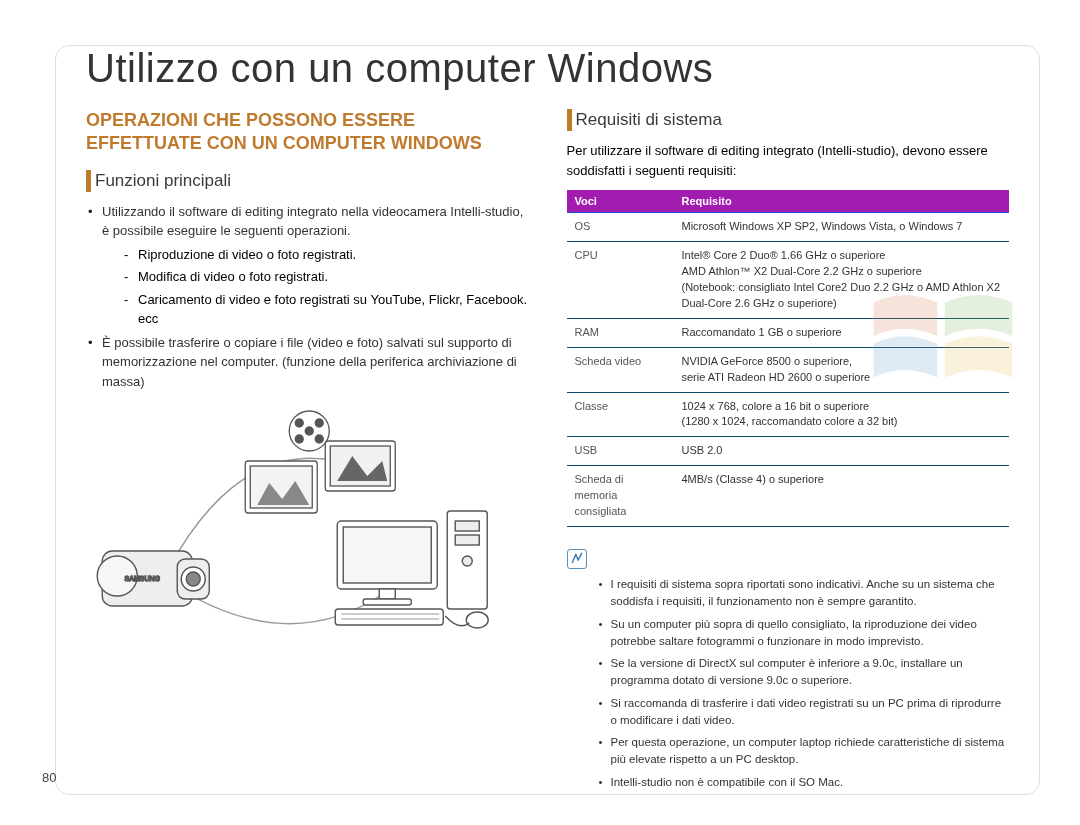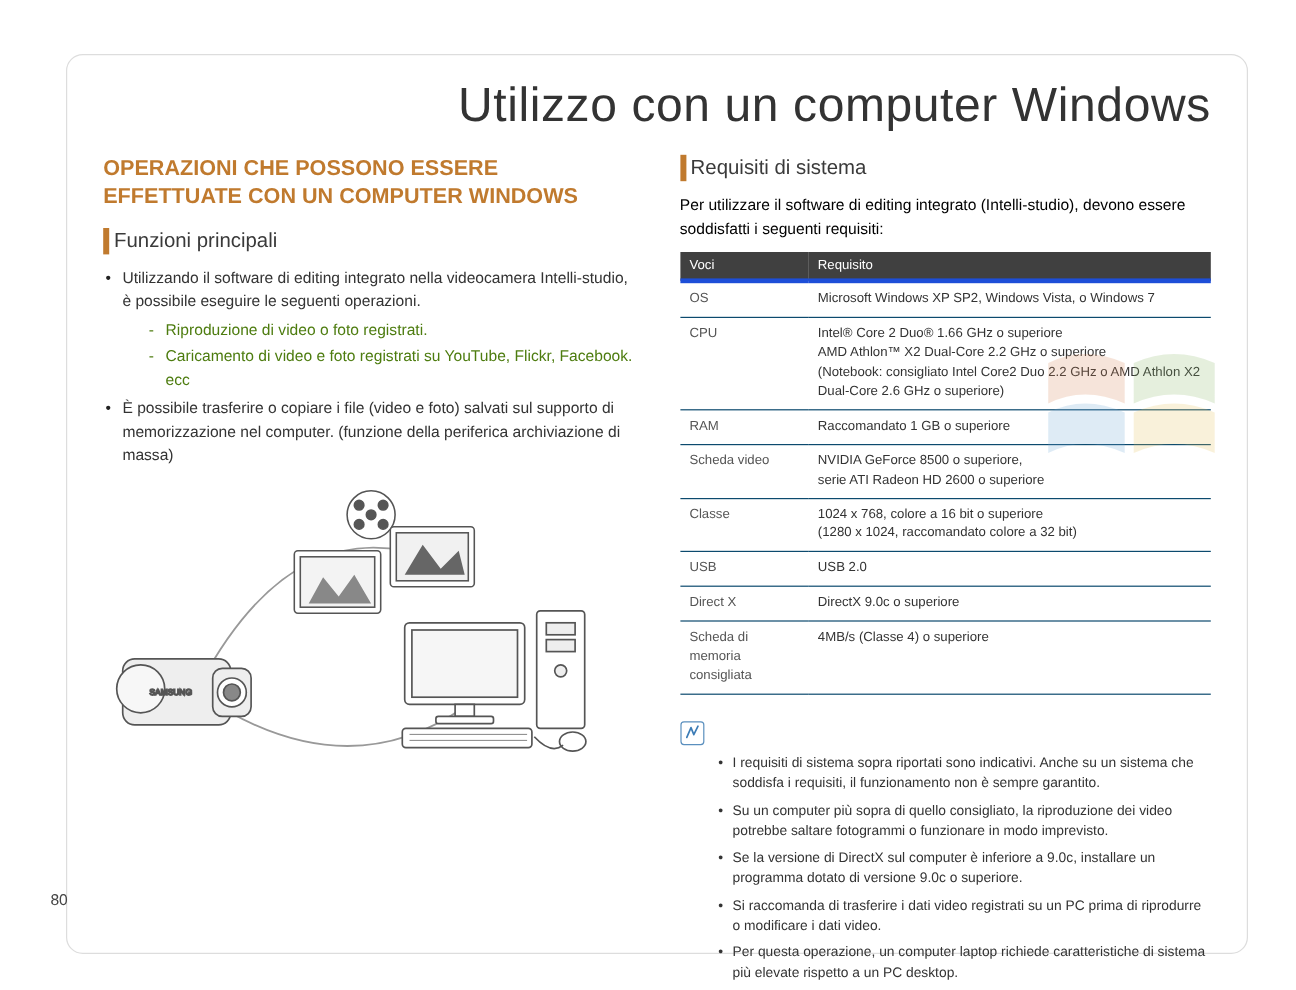--- a/index.html
+++ b/index.html
@@ -17,22 +17,21 @@
     left: 55px; right: 40px; top: 45px; bottom: 30px;
     border: 1px solid #ddd;
     border-radius: 14px;
     padding: 0 30px 28px 30px;
   }
   .page-title {
     font-size: 40px;
     font-weight: 300;
     letter-spacing: 0.5px;
     color: #333;
-    margin: 20px 0 18px 0;
-    text-align: right;
+    margin: 0 0 18px 0;
   }
   .cols { display: flex; gap: 38px; }
   .col { flex: 1 1 0px; min-width: 0; }
   .section-head {
     color: #c07a2e;
     font-size: 18px;
     font-weight: 700;
     line-height: 1.3;
     margin-bottom: 14px;
     text-transform: none;
@@ -41,55 +40,55 @@
     display: flex; align-items: center; gap: 4px;
     font-size: 17px; color: #3a3a3a; font-weight: 400;
     margin: 14px 0 10px 0;
   }
   .sub-head .bar { width: 5px; height: 22px; background: #c07a2e; }
   p.body { font-size: 13px; line-height: 1.5; color: #000000; margin-bottom: 10px; }
   ul.b { list-style: none; padding-left: 0; margin: 6px 0 10px 0; }
   ul.b > li { font-size: 13px; line-height: 1.5; color: #333; position: relative; padding-left: 16px; margin-bottom: 4px; }
   ul.b > li::before { content: "•"; position: absolute; left: 2px; top: 0; color: #222; }
   ul.dash { list-style: none; padding-left: 22px; margin-top: 4px; }
-  ul.dash > li { font-size: 13px; line-height: 1.5; color: #4d7c0f; position: relative; padding-left: 14px; margin-bottom: 3px; }
+  ul.dash > li { font-size: 13px; line-height: 1.5; color: #000000; position: relative; padding-left: 14px; margin-bottom: 3px; }
   ul.dash > li::before { content: "-"; position: absolute; left: 0; top: 0; }
 
   .illus {
     width: 100%; height: 230px; position: relative;
   }
   .illus svg { width: 100%; height: 100%; }
 
   table.req {
     width: 100%; border-collapse: collapse; font-size: 11px;
     margin-top: 6px;
   }
   table.req th {
-    text-align: left; font-weight: 400;
-    background: #404040; color: #fff;
+    text-align: left; font-weight: 700;
+    background: #a21caf; color: #fff;
     padding: 5px 8px; font-size: 11px;
-    border-bottom: 4px solid #1d4ed8;
+    border-bottom: 1px solid #1d4ed8;
   }
   table.req td {
     padding: 6px 8px; border-bottom: 1px solid #0c4a6e; color: #333;
     vertical-align: top; line-height: 1.45;
   }
   table.req tr td:first-child { width: 107px; color: #555; }
   .note-row { display: flex; gap: 12px; margin-top: 22px; align-items: flex-start; }
   .note-icon {
     min-width: 20px; width: 20px; height: 20px;
     border: 1px solid #5a8fbe; border-radius: 3px;
     display: flex; align-items: center; justify-content: center;
   }
   .note-icon svg { width: 14px; height: 14px; }
   ul.notes { list-style: none; padding: 0; margin-top: 27px; }
   ul.notes > li { font-size: 11.5px; line-height: 1.5; color: #333; position: relative; padding-left: 12px; margin-bottom: 5px; }
   ul.notes > li::before { content: "•"; position: absolute; left: 0; top: 0; }
 
-  .pagenum { position: absolute; left: 42px; bottom: 68px; font-size: 13px; color: #444; }
+  .pagenum { position: absolute; left: 42px; bottom: 40px; font-size: 13px; color: #444; }
 
   .winlogo {
     position: absolute; right: 64px; top: 270px; width: 150px; height: 140px;
     opacity: 0.22; pointer-events: none;
   }
 </style>
 </head>
 <body>
 
 <div class="page">
@@ -103,20 +102,21 @@
       <div class="sub-head">
         <span class="bar"></span>
         <span>Funzioni principali</span>
       </div>
 
       <ul class="b">
         <li>
           <span>Utilizzando il software di editing integrato nella videocamera Intelli-studio, è possibile eseguire le seguenti operazioni.</span>
           <ul class="dash">
             <li>Riproduzione di video o foto registrati.</li>
+            <li>Modifica di video o foto registrati.</li>
             <li>Caricamento di video e foto registrati su YouTube, Flickr, Facebook. ecc</li>
           </ul>
         </li>
         <li>È possibile trasferire o copiare i file (video e foto) salvati sul supporto di memorizzazione nel computer. (funzione della periferica archiviazione di massa)</li>
       </ul>
 
       <div class="illus">
         <svg viewBox="0 0 440 230">
 
           <path d="M80 170 Q 150 40 250 60" fill="none" stroke="#999" stroke-width="1.5" stroke-dasharray="0"></path>
@@ -207,24 +207,20 @@
           <tr>
               <td>Classe</td>
               <td style="white-space:pre-line">1024 x 768, colore a 16 bit o superiore
 (1280 x 1024, raccomandato colore a 32 bit)</td>
             </tr>
           <tr>
               <td>USB</td>
               <td>USB 2.0</td>
             </tr>
           <tr>
-              <td>Direct X</td>
-              <td>DirectX 9.0c o superiore</td>
-            </tr>
-          <tr>
               <td style="white-space:normal">Scheda di memoria consigliata</td>
               <td>4MB/s (Classe 4) o superiore</td>
             </tr>
         </tbody>
       </table>
 
       <div class="note-row">
         <div class="note-icon">
           <svg viewBox="0 0 24 24">
               <path d="M4 18 L10 4 L14 14 L20 2" fill="none" stroke="#3c7cb6" stroke-width="2.4" stroke-linecap="round" stroke-linejoin="round"></path>

